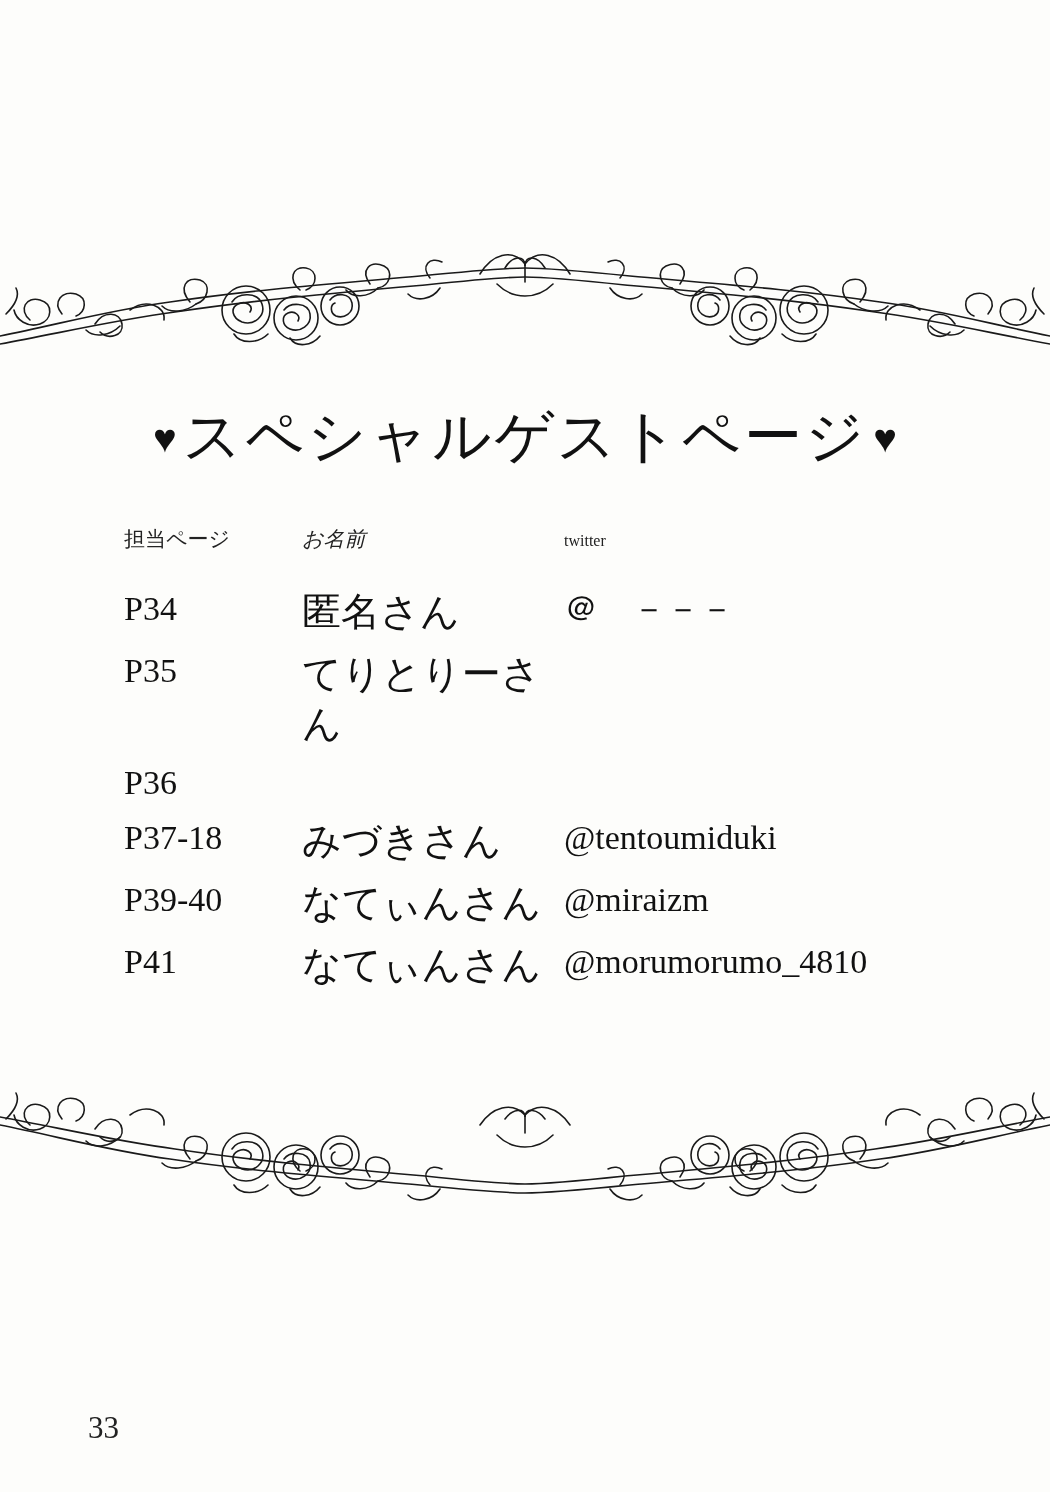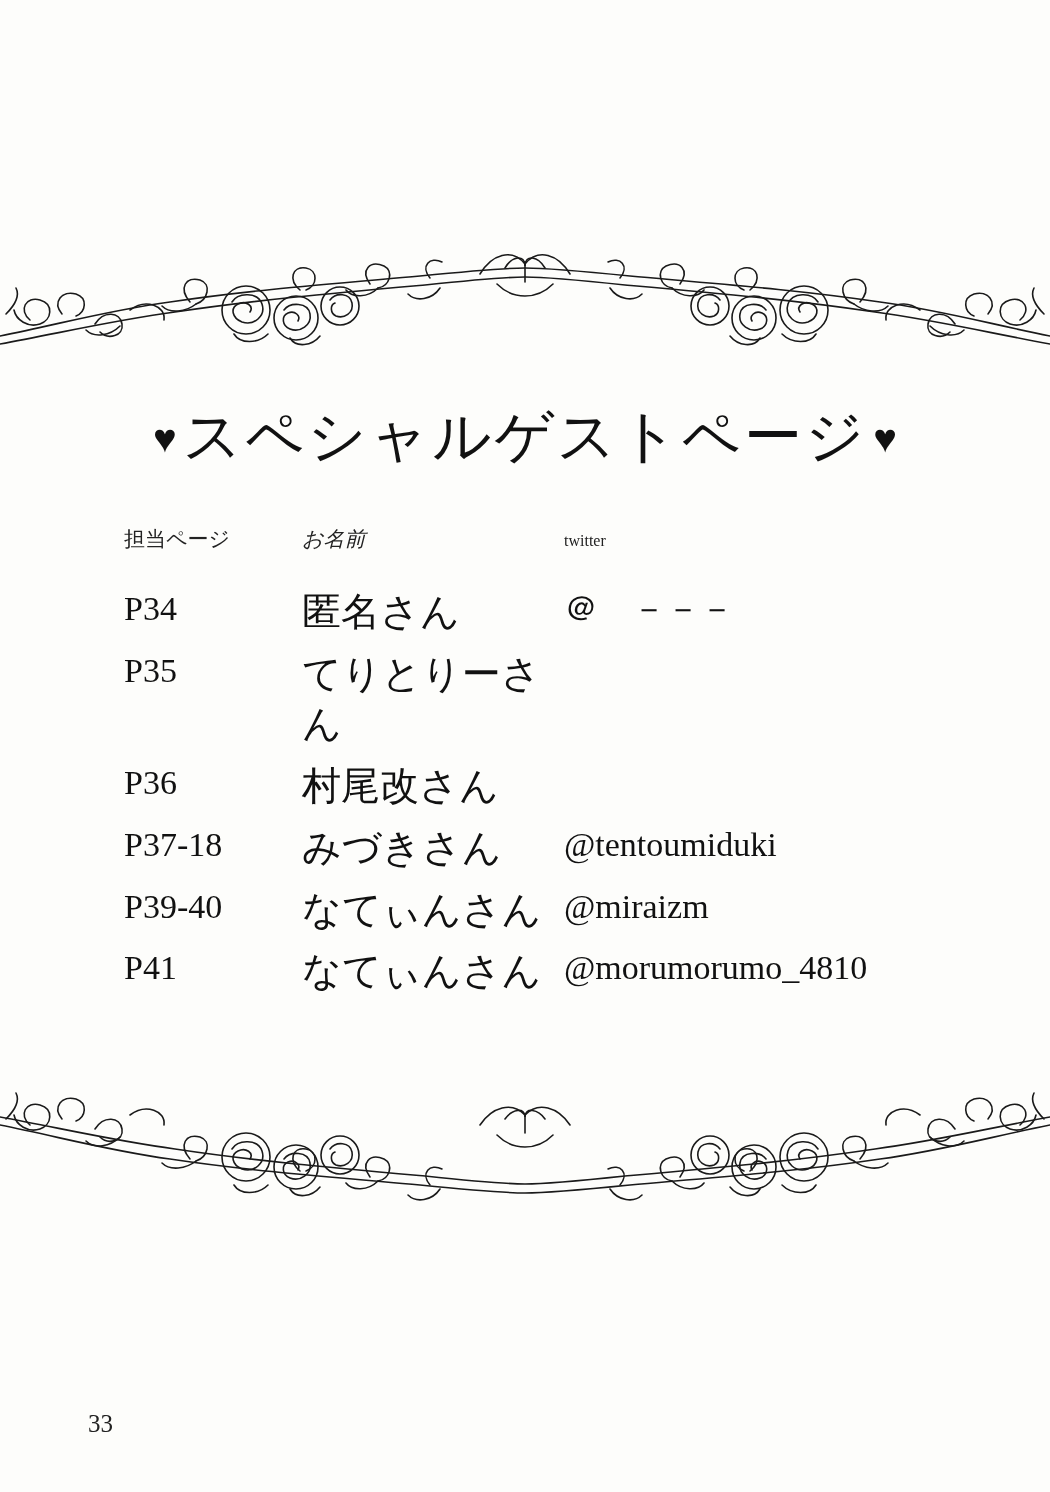--- a/index.html
+++ b/index.html
@@ -108,21 +108,21 @@
     color: #111;
     white-space: nowrap;
   }
 
   
   .page-number {
     position: absolute;
     left: 88px;
     top: 1410px;
     font-family: "Liberation Serif", serif;
-    font-size: 25px;
+    font-size: 31px;
     color: #222;
   }
 </style>
 </head>
 <body>
 
 <div class="page">
 
   <div class="ornament ornament-top">
     <svg viewBox="0 0 1050 130" xmlns="http://www.w3.org/2000/svg">
@@ -210,21 +210,20 @@
       <div class="col-twitter">＠　－－－</div>
     </div>
 
     <div class="data-row">
       <div class="col-page">P35</div>
       <div class="col-name">てりとりーさん</div>
     </div>
 
     <div class="data-row">
       <div class="col-page">P36</div>
-      <div class="col-name">村尾改さん</div>
     </div>
 
     <div class="data-row">
       <div class="col-page">P37-18</div>
       <div class="col-name">みづきさん</div>
       <div class="col-twitter">@tentoumiduki</div>
     </div>
 
     <div class="data-row">
       <div class="col-page">P39-40</div>

